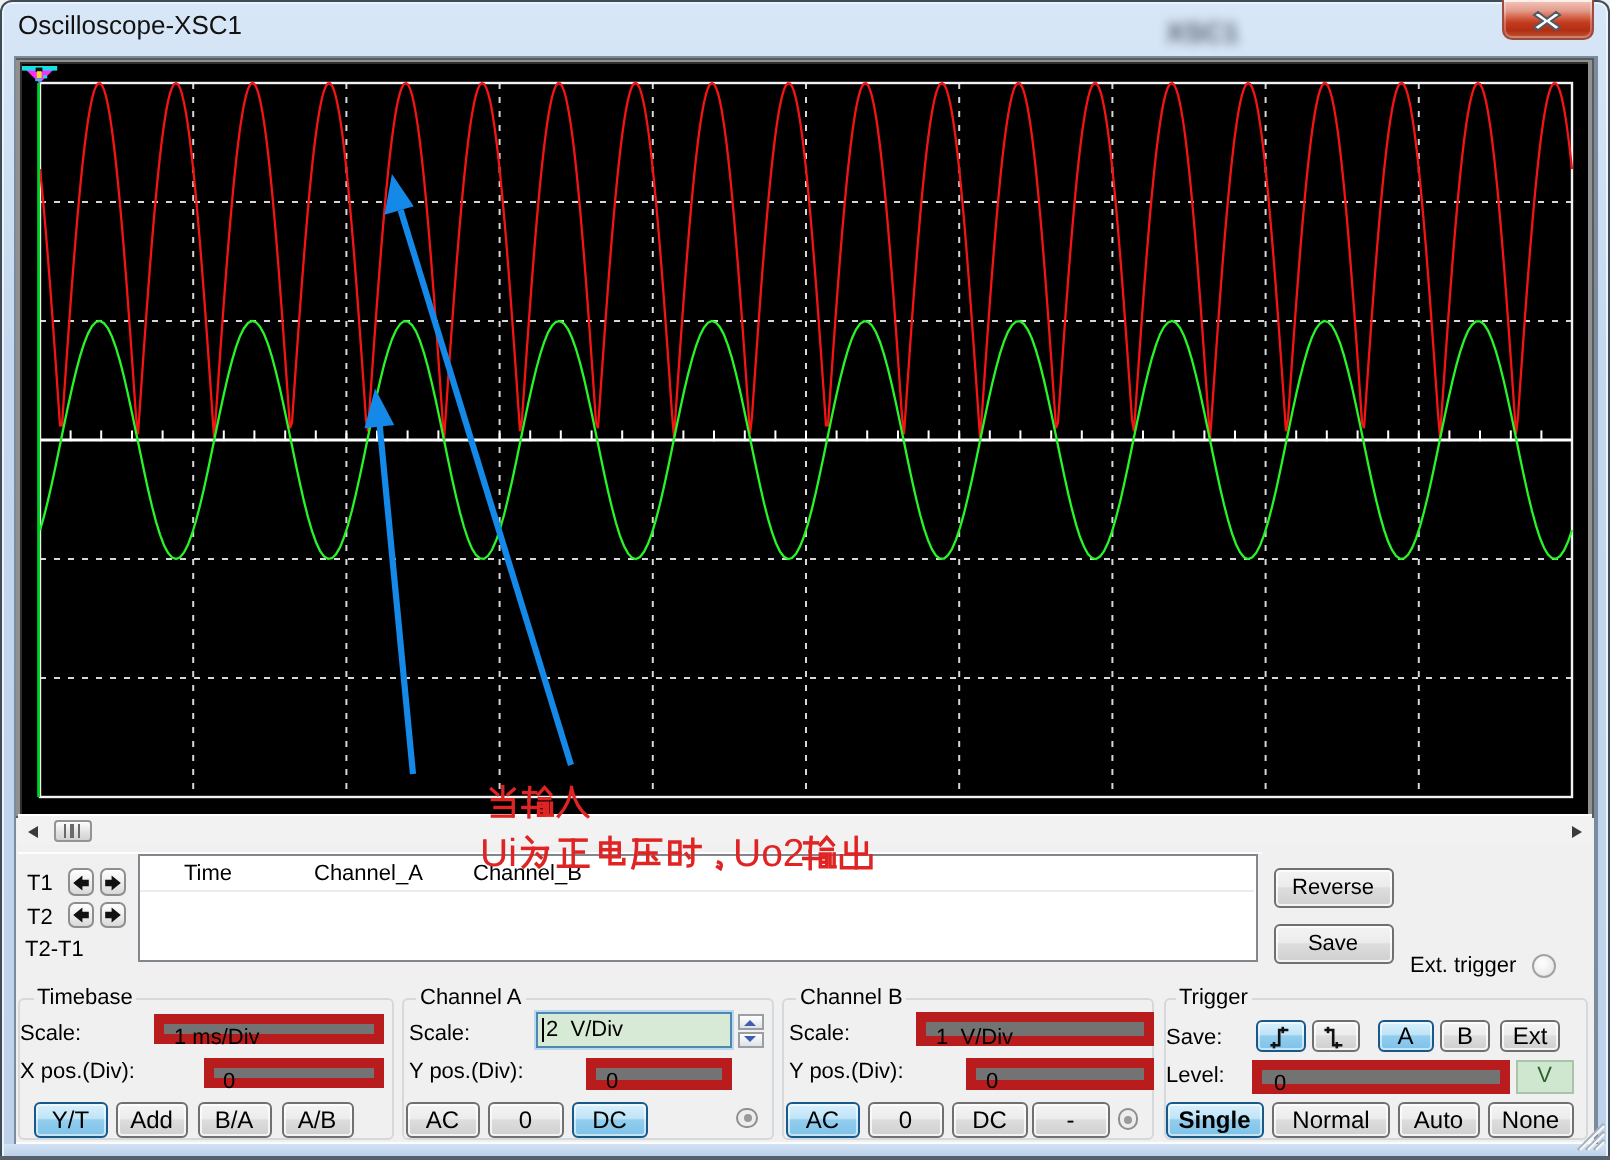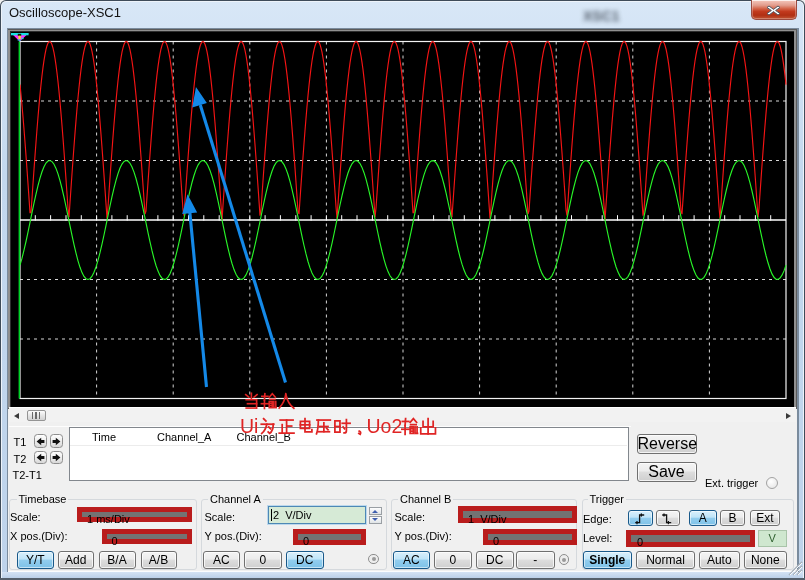--- a/index.html
+++ b/index.html
@@ -1,21 +1,21 @@
 <!DOCTYPE html>
 <html><head><meta charset="utf-8"><style>
 *{margin:0;padding:0;box-sizing:border-box;}
 html,body{width:805px;height:580px;overflow:hidden;}
 body{font-family:"Liberation Sans",sans-serif;position:relative;background:#f0f0f0;}
 .abs{position:absolute;}
 .lbl{position:absolute;font-size:11px;color:#000;white-space:pre;}
 .btn{position:absolute;border:1px solid #707070;border-radius:3px;
  background:linear-gradient(#f4f4f4,#ececec 45%,#dddddd 50%,#cfcfcf);
  box-shadow:inset 0 0 0 1px rgba(255,255,255,.75);
- font-size:16px;text-align:center;color:#000;}
+ font-size:11px;text-align:center;color:#000;}
 .btn.blue{border-color:#18598a;background:linear-gradient(#d9f0fc,#bfe4f8 45%,#92cdee 50%,#7ec2e8);box-shadow:inset 0 0 0 1px rgba(255,255,255,.55);}
 .tb{position:absolute;border:5px solid #b91c1c;background:#737373;font-size:11px;color:#000;white-space:pre;}
 .grp{position:absolute;border:1px solid #d5d9dd;border-radius:3px;}
 .grplbl{position:absolute;font-size:11px;background:#f0f0f0;padding:0 2px;color:#000;}
 </style></head><body>
 
 <div class="abs" style="left:0;top:0;width:805px;height:580px;background:#3e4b59;border-radius:6px 6px 0 0;"></div>
 <div class="abs" style="left:1px;top:1px;width:803px;height:579px;background:#edf3fa;border-radius:5px 5px 0 0;"></div>
 <div class="abs" style="left:2px;top:2px;width:801px;height:578px;background:linear-gradient(180deg,#d8e7f7,#c3d8ee 30%,#bed3eb);border-radius:4px 4px 0 0;"></div>
 <div class="abs" style="left:6.5px;top:27.5px;width:792px;height:546px;background:#7a8b9d;"></div>
@@ -159,21 +159,21 @@
 <div class="grp" style="left:391.0px;top:499px;width:185.5px;height:71px;"></div>
 <div class="grplbl" style="left:398.0px;top:493px;">Channel B</div>
 <div class="grp" style="left:582.0px;top:499px;width:212.0px;height:71px;"></div>
 <div class="grplbl" style="left:587.5px;top:493px;">Trigger</div>
 <div class="lbl" style="left:10px;top:510.5px;">Scale:</div>
 <div class="lbl" style="left:10px;top:529.5px;">X pos.(Div):</div>
 <div class="lbl" style="left:204.5px;top:510.5px;">Scale:</div>
 <div class="lbl" style="left:204.5px;top:529.5px;">Y pos.(Div):</div>
 <div class="lbl" style="left:394.5px;top:510.5px;">Scale:</div>
 <div class="lbl" style="left:394.5px;top:529.5px;">Y pos.(Div):</div>
-<div class="lbl" style="left:583px;top:512.5px;">Edge:</div>
+<div class="lbl" style="left:583px;top:512.5px;">Save:</div>
 <div class="lbl" style="left:583px;top:532px;">Level:</div>
 <div class="tb" style="left:77px;top:506.5px;width:114.5px;height:15px;line-height:14px;padding-left:5px;">1 ms/Div</div>
 <div class="tb" style="left:101.5px;top:529px;width:90px;height:15px;line-height:14px;padding-left:5px;">0</div>
 <div class="tb" style="left:268px;top:506px;width:98px;height:17.5px;line-height:16px;padding-left:4px;background:#d6ead6;border:1px solid #4d88b5;box-shadow:0 0 0 1px #bcd8ec;">2  V/Div</div>
 <div class="abs" style="left:271.2px;top:508.5px;width:1px;height:12px;background:#000;"></div>
 <div class="abs" style="left:369px;top:507.3px;width:12.6px;height:7.8px;border:1px solid #9a9fa4;background:linear-gradient(#fefefe,#dfe3e6);"></div>
 <div class="abs" style="left:369px;top:515.8px;width:12.6px;height:7.8px;border:1px solid #9a9fa4;background:linear-gradient(#fefefe,#dfe3e6);"></div>
 <div class="abs" style="left:372.2px;top:509.8px;width:0;height:0;border-left:3.2px solid transparent;border-right:3.2px solid transparent;border-bottom:3.6px solid #3f5fae;"></div>
 <div class="abs" style="left:372.2px;top:518.3px;width:0;height:0;border-left:3.2px solid transparent;border-right:3.2px solid transparent;border-top:3.6px solid #3f5fae;"></div>
 <div class="tb" style="left:293px;top:529px;width:73px;height:16px;line-height:15px;padding-left:5px;">0</div>

